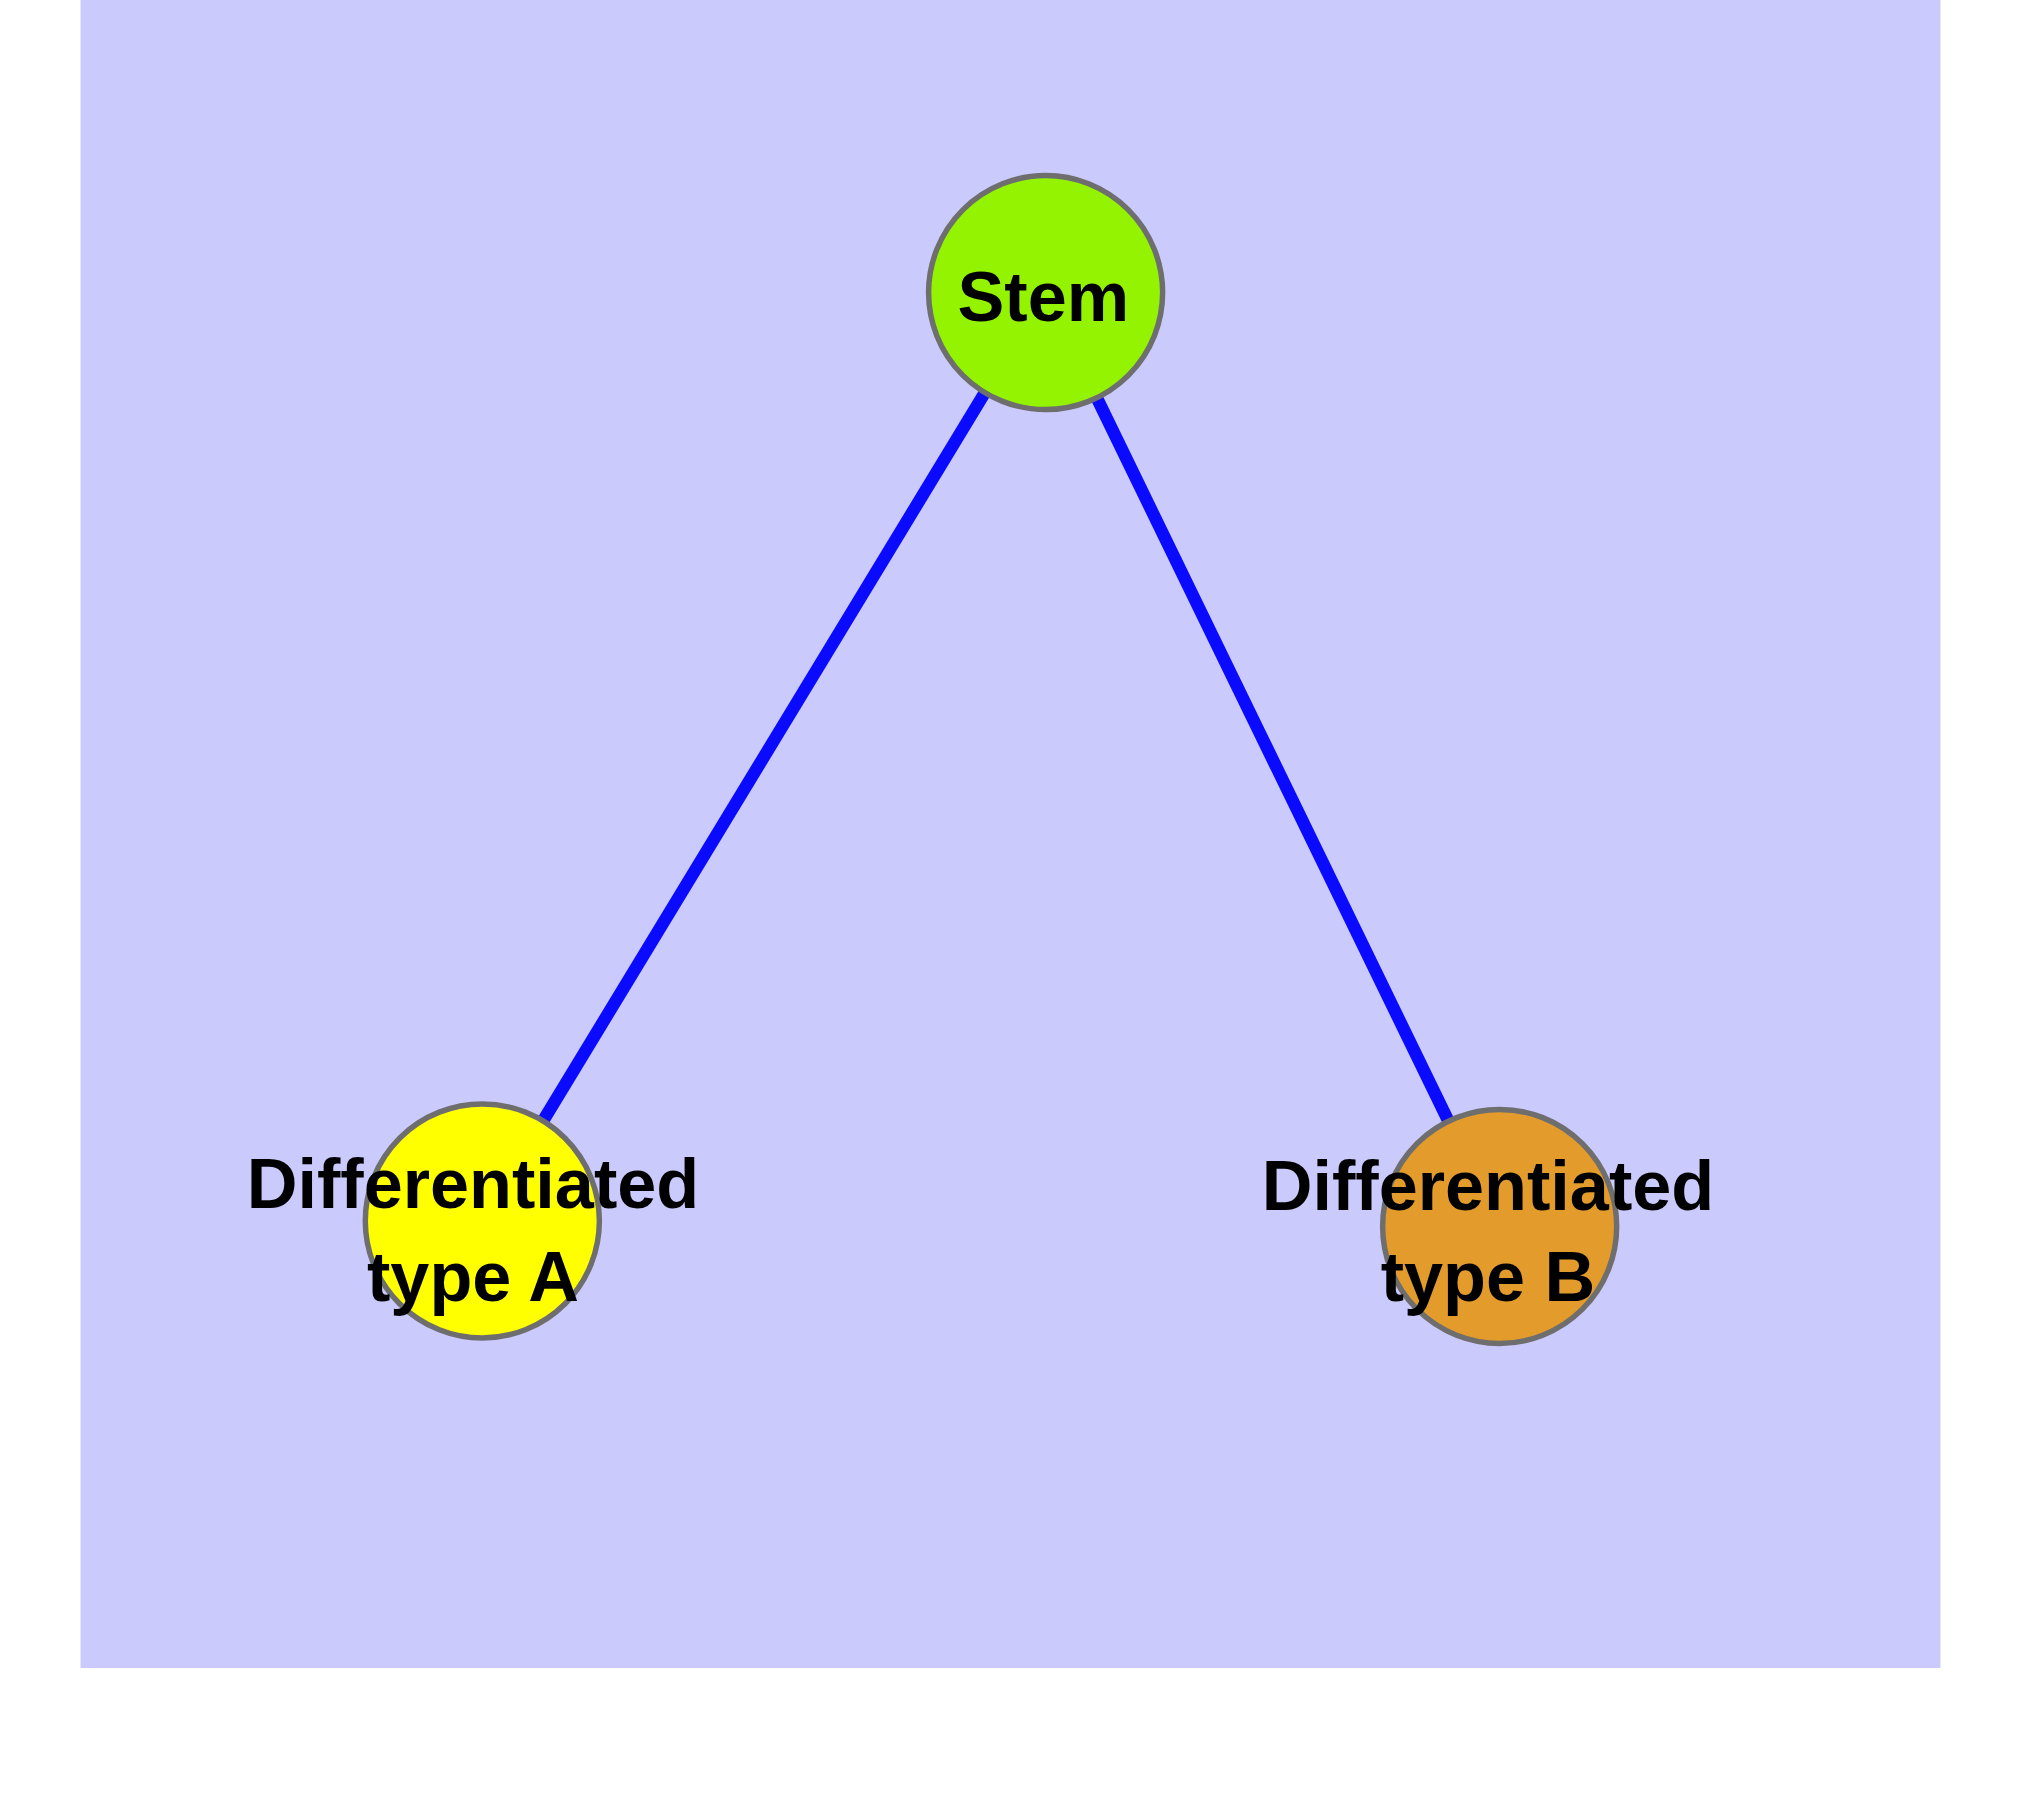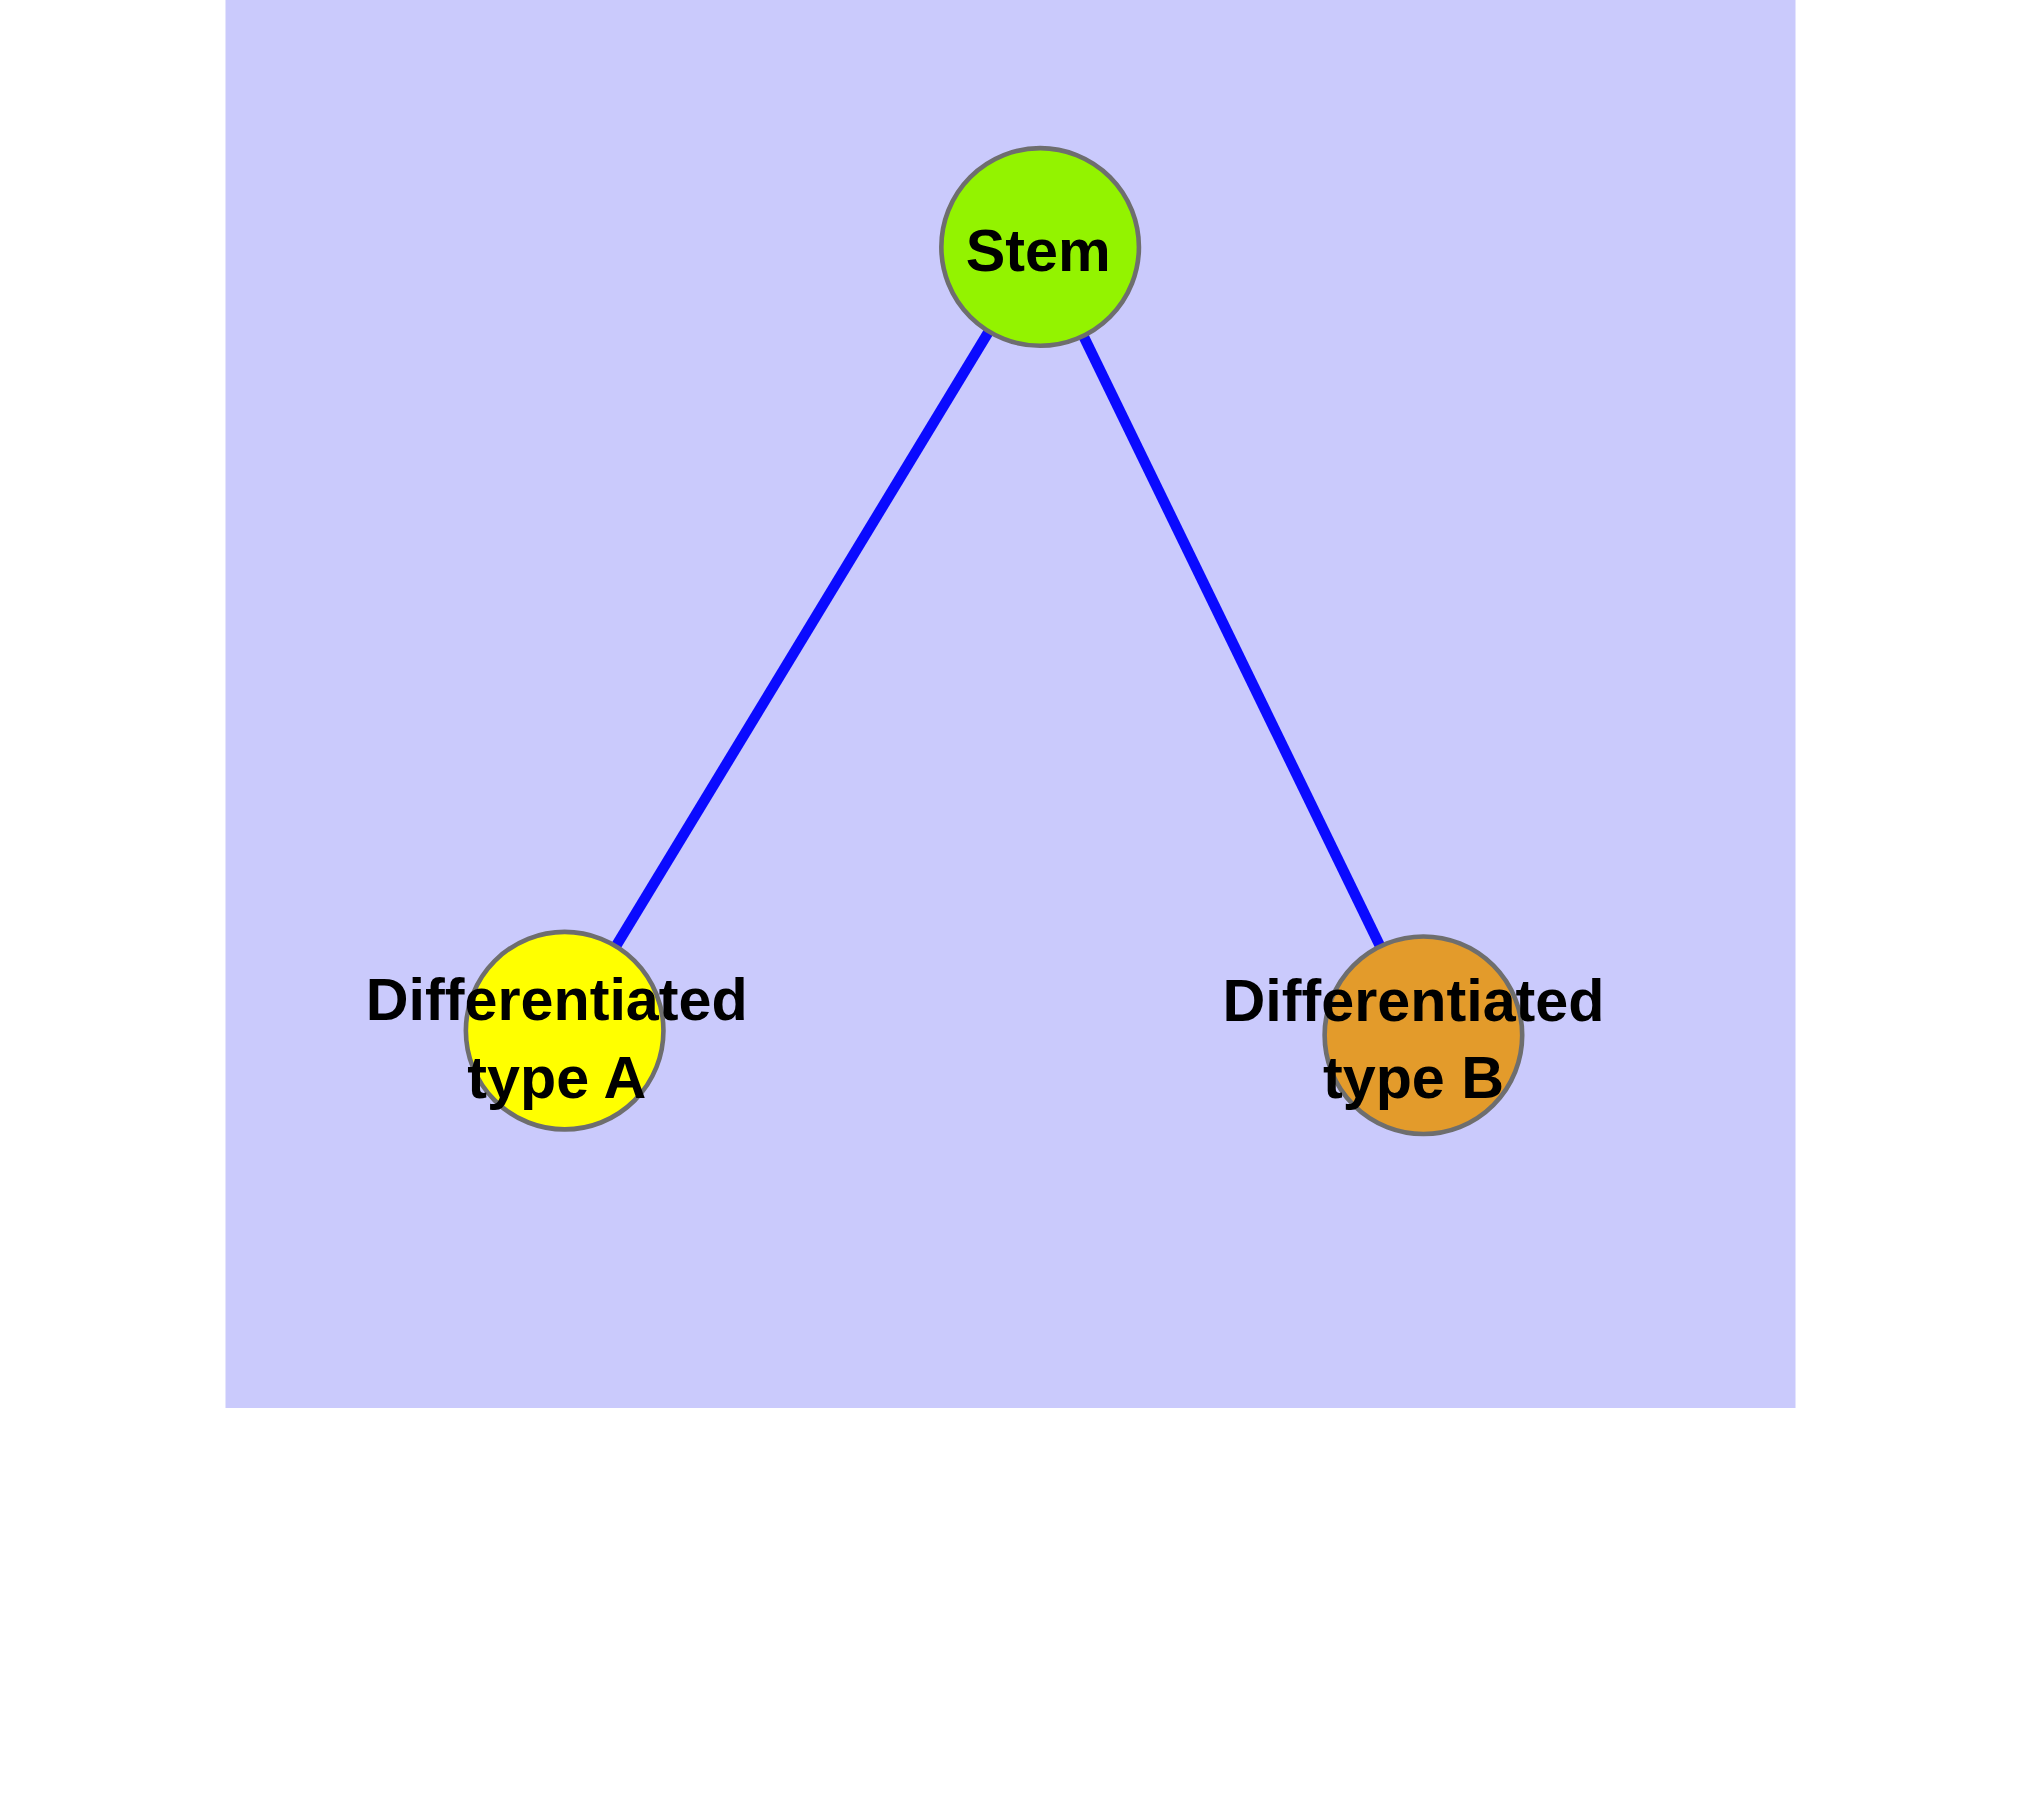--- a/index.html
+++ b/index.html
@@ -3,21 +3,21 @@
 <meta charset="utf-8">
 <style>
   html, body {
     margin: 0;
     padding: 0;
     background: #ffffff;
   }
   .canvas {
     position: relative;
     width: 2021px;
-    height: 1408px;
+    height: 1668px;
     overflow: hidden;
   }
   svg {
     display: block;
     width: 100%;
     height: 100%;
   }
   .node-label {
     font-family: "Liberation Sans", "DejaVu Sans", sans-serif;
     font-weight: bold;

